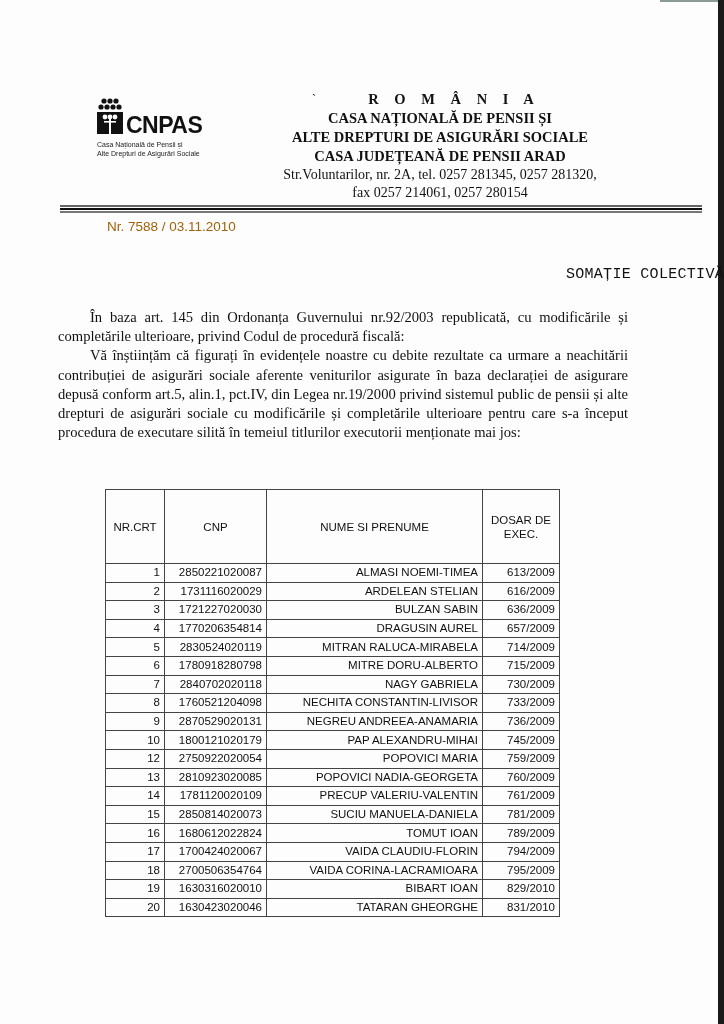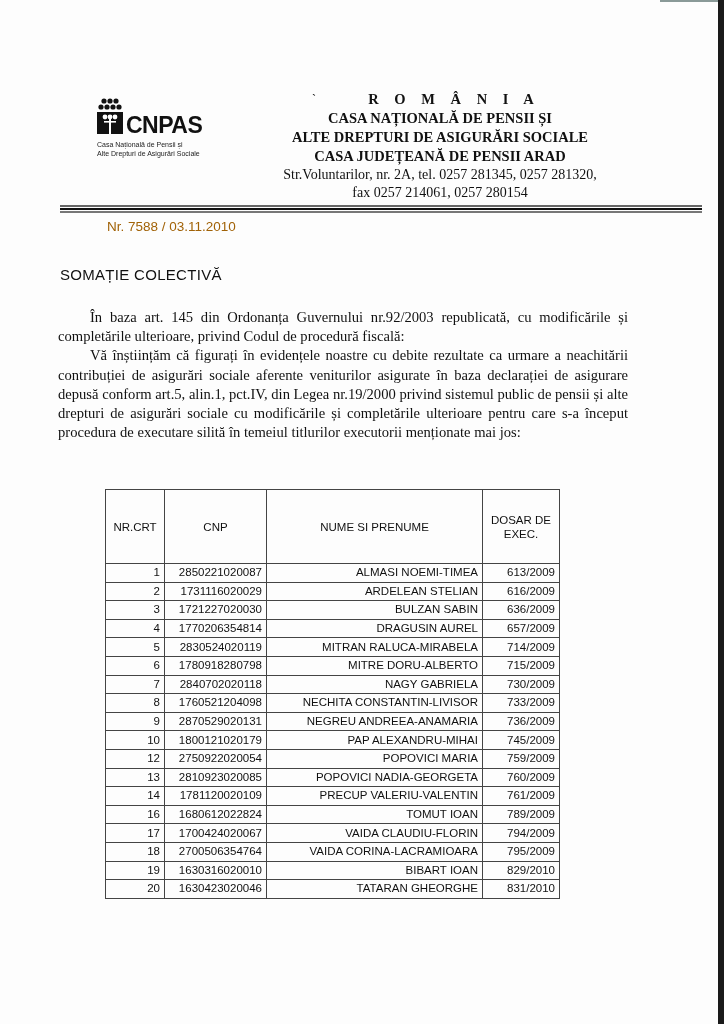--- a/index.html
+++ b/index.html
@@ -115,24 +115,24 @@
       position: absolute;
       left: 107px; top: 219px;
       font-family: "Liberation Sans", sans-serif;
       font-size: 13.5px;
       color: #a16207;
     }
     .doc-title {
       position: absolute;
       left: 0; top: 266px;
       width: 724px;
-      text-align: left;
+      text-align: right;
       padding-left: 60px;
       box-sizing: border-box;
-      font-family: Liberation Sans, sans-serif;
+      font-family: Liberation Mono, monospace;
       font-size: 15px;
       letter-spacing: 0.3px;
       color: #111;
     }
 
     .body-text {
       position: absolute;
       left: 58px; top: 308px;
       width: 570px;
       font-family: "Liberation Serif", serif;
@@ -320,20 +320,26 @@
     <td class="c-name">POPOVICI NADIA-GEORGETA</td>
     <td class="c-dosar">760/2009</td>
   </tr>
           <tr>
     <td class="c-nr">14</td>
     <td class="c-cnp">1781120020109</td>
     <td class="c-name">PRECUP VALERIU-VALENTIN</td>
     <td class="c-dosar">761/2009</td>
   </tr>
           <tr>
+    <td class="c-nr">15</td>
+    <td class="c-cnp">2850814020073</td>
+    <td class="c-name">SUCIU MANUELA-DANIELA</td>
+    <td class="c-dosar">781/2009</td>
+  </tr>
+          <tr>
     <td class="c-nr">16</td>
     <td class="c-cnp">1680612022824</td>
     <td class="c-name">TOMUT IOAN</td>
     <td class="c-dosar">789/2009</td>
   </tr>
           <tr>
     <td class="c-nr">17</td>
     <td class="c-cnp">1700424020067</td>
     <td class="c-name">VAIDA CLAUDIU-FLORIN</td>
     <td class="c-dosar">794/2009</td>

